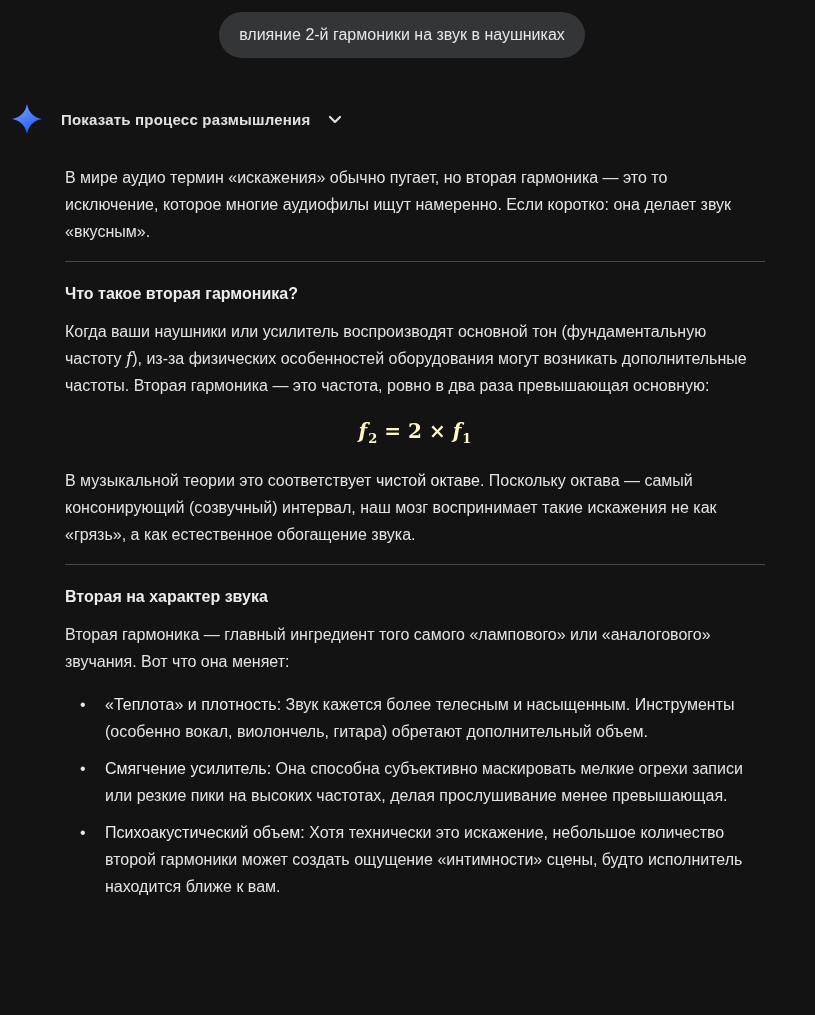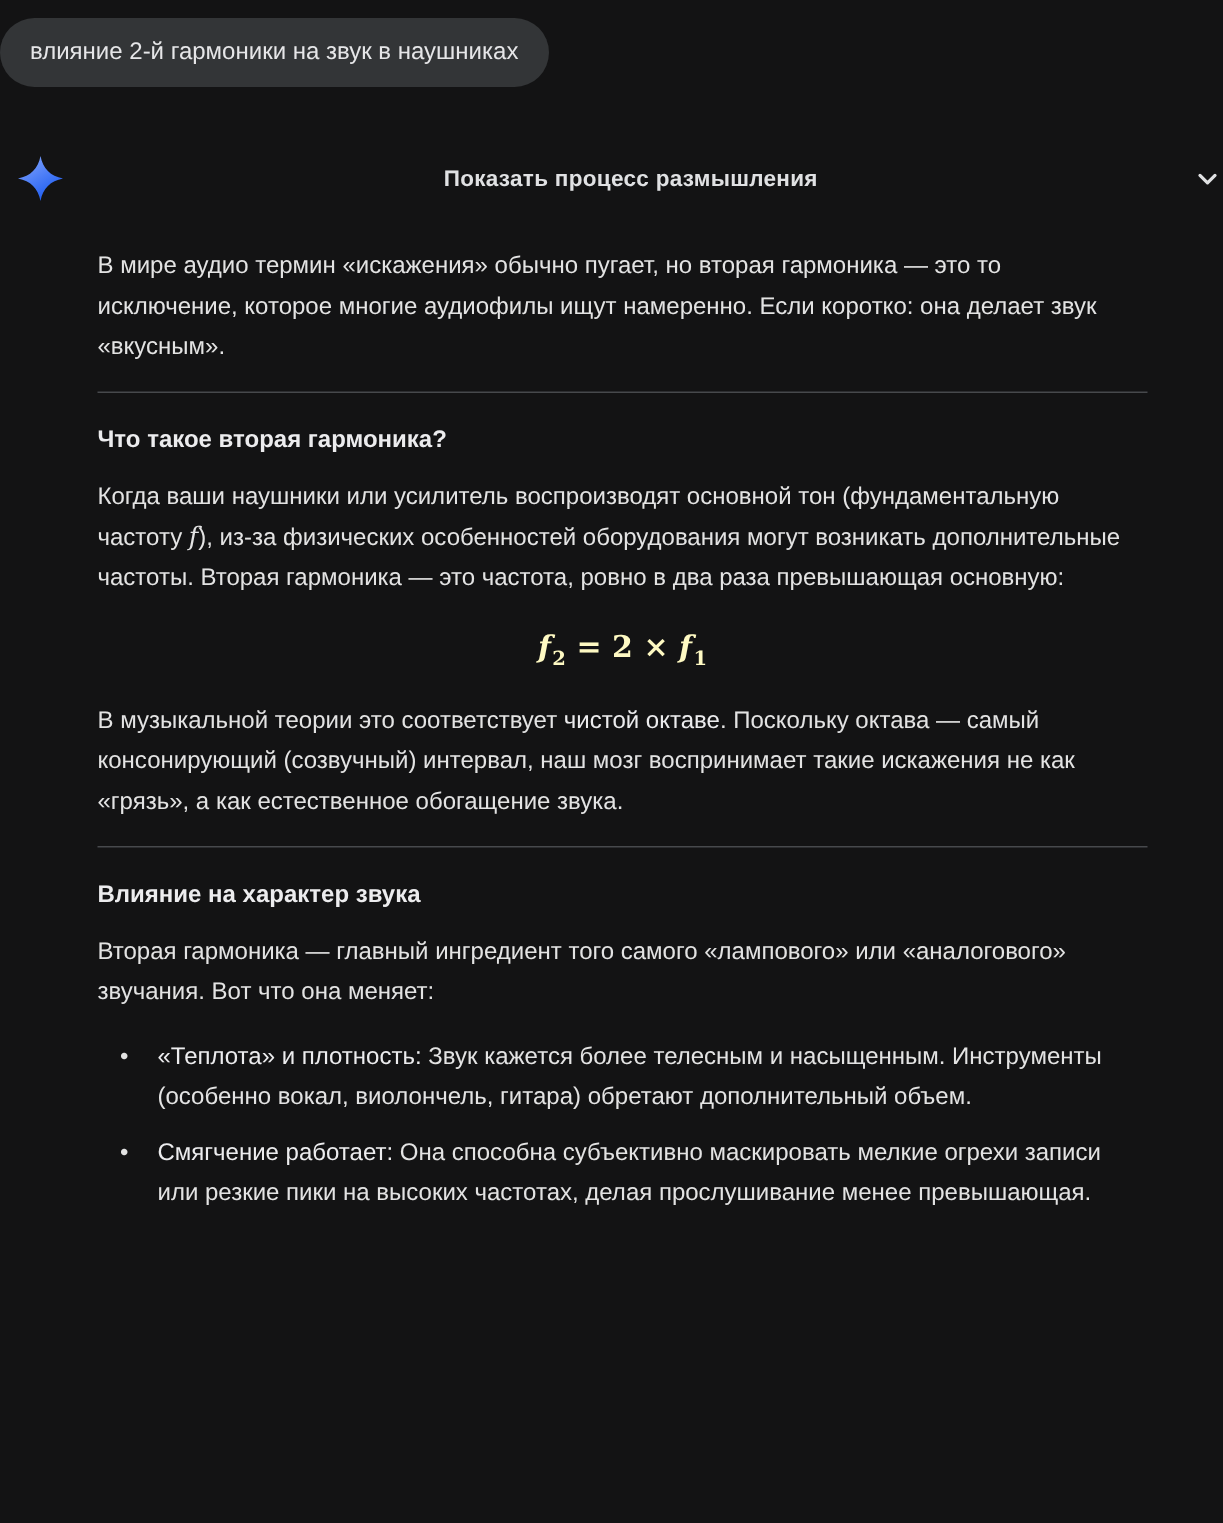--- a/index.html
+++ b/index.html
@@ -13,40 +13,40 @@
     color: #e3e3e3;
   }
   .page {
     width: 815px;
     height: 1015px;
     position: relative;
   }
   
   .user-row {
     display: flex;
-    justify-content: flex-start;
+    justify-content: center;
     padding: 12px 47px 0 0;
+    margin-left: 36px;
   }
   .user-bubble {
     background: #333537;
     color: #e6e6e8;
     border-radius: 24px;
     padding: 13px 20px;
     font-size: 16px;
     line-height: 20px;
     max-width: 560px;
   }
   
   .thinking-row {
     display: flex;
     align-items: center;
     margin: 44px 0 0 10px;
     cursor: pointer;
     user-select: none;
-    justify-content: space-between;
   }
   .sparkle-wrap {
     width: 34px;
     height: 34px;
     display: flex;
     align-items: center;
     justify-content: center;
   }
   .thinking-label {
     font-size: 15px;
@@ -172,25 +172,26 @@
     <p><span>Когда ваши наушники или усилитель воспроизводят основной тон (фундаментальную частоту </span><span class="math-inline">f</span><span>), из-за физических особенностей оборудования могут возникать дополнительные частоты. Вторая гармоника — это частота, ровно в два раза превышающая основную:</span></p>
 
     <div class="formula">
       <span class="f-var"><span>f</span><sub>2</sub></span><span class="f-op">=</span><span class="f-num">2</span><span class="f-op">×</span><span class="f-var"><span>f</span><sub>1</sub></span>
     </div>
 
     <p><span>В музыкальной теории это соответствует </span><strong>чистой октаве</strong><span>. Поскольку октава — самый консонирующий (созвучный) интервал, наш мозг воспринимает такие искажения не как «грязь», а как естественное обогащение звука.</span></p>
 
     <hr class="divider">
 
-    <h3>Влияние на характер звука</h3>
+    <h3>Вторая на характер звука</h3>
 
     <p>
       <span>Вторая гармоника — главный ингредиент того самого «лампового» или «аналогового» звучания. Вот что она меняет:</span>
     </p>
 
     <ul>
       <li><strong>«Теплота» и плотность:</strong><span> Звук кажется более телесным и насыщенным. Инструменты (особенно вокал, виолончель, гитара) обретают дополнительный объем.</span></li>
-      <li><strong>Смягчение работает:</strong><span> Она способна субъективно маскировать мелкие огрехи записи или резкие пики на высоких частотах, делая прослушивание менее превышающая.</span></li>
+      <li><strong>Смягчение усилитель:</strong><span> Она способна субъективно маскировать мелкие огрехи записи или резкие пики на высоких частотах, делая прослушивание менее превышающая.</span></li>
+      <li><strong>Психоакустический объем:</strong><span> Хотя технически это искажение, небольшое количество второй гармоники может создать ощущение «интимности» сцены, будто исполнитель находится ближе к вам.</span></li>
     </ul>
 
   </div>
 </div>
 
 </body></html>

